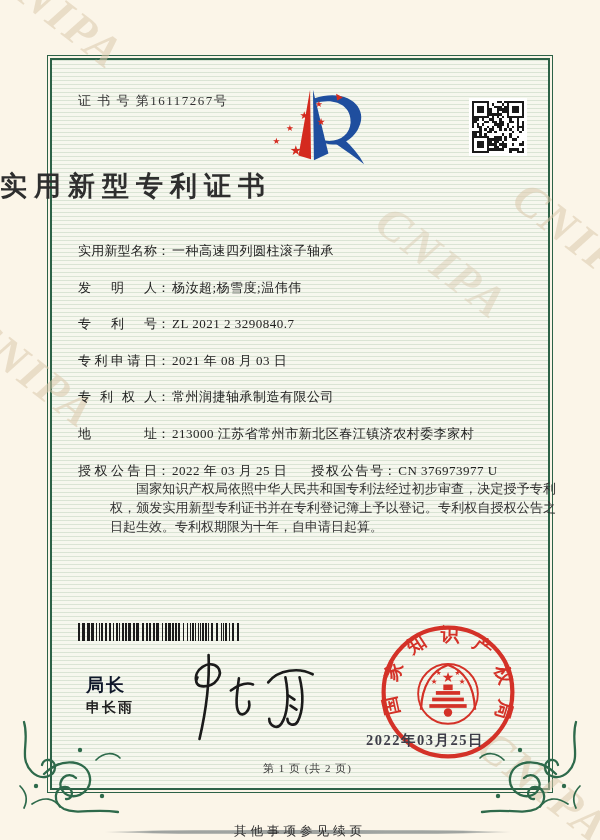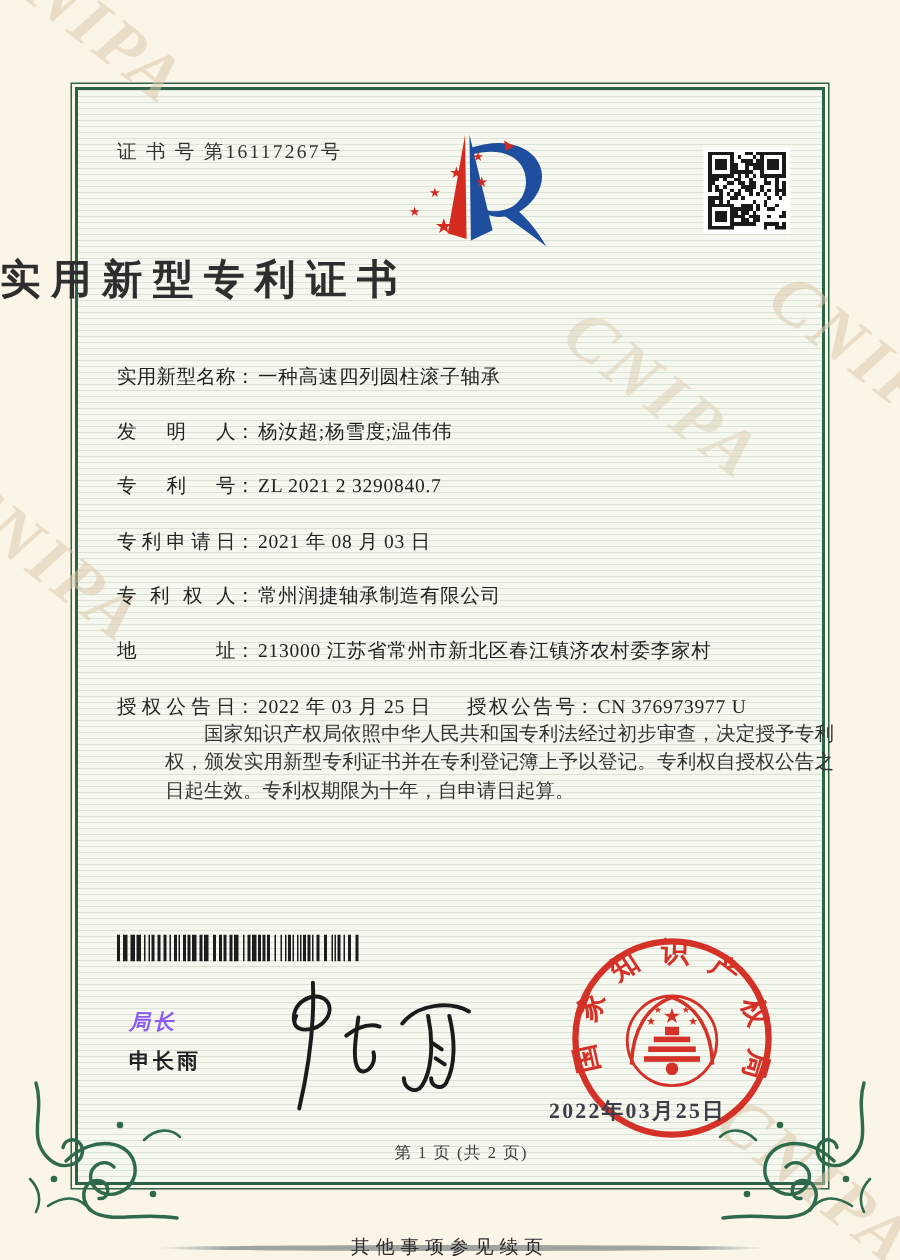--- a/index.html
+++ b/index.html
@@ -80,21 +80,21 @@
   .paras {
     left:78px; top:480px; width:446px;
     font-size:13px; line-height:18.8px; color:#333;
     text-align:justify;
     margin-left:32px;
   }
   .paras p { text-indent:2em; }
 
   .barcode-box { left:78px; top:623px; width:162px; height:18px; }
 
-  .signer-title { left:86px; top:673px; font-family:"Liberation Sans",sans-serif; font-weight:bold; font-size:14px; color:#8b5cf6; letter-spacing:2px;font-style:italic; }
+  .signer-title { left:86px; top:673px; font-family:"Liberation Sans",sans-serif; font-weight:bold; font-size:18px; color:#0f172a; letter-spacing:2px; }
   .signer-name  { left:86px; top:699px; font-family:"Liberation Sans",sans-serif; font-weight:bold; font-size:14px; color:#222; letter-spacing:2px; }
 
   .signature-box { left:172px; top:648px; width:152px; height:96px; }
 
   .seal-box { left:378px; top:622px; width:140px; height:140px; opacity:0.95; }
   .seal-date {
     left:366px; top:731px; width:152px; text-align:left;
     font-size:14.5px; font-weight:bold; letter-spacing:1.5px;
     color:#3e3e49; z-index:5;
   }

